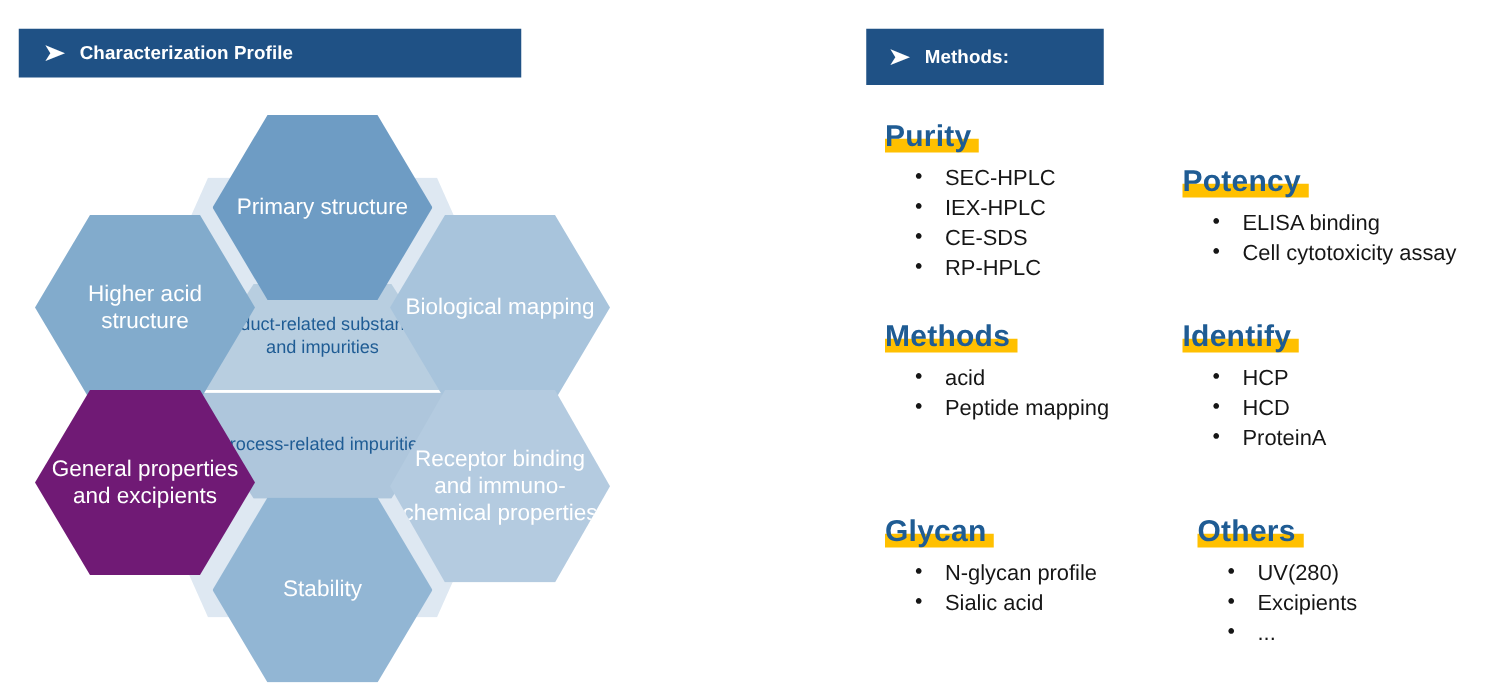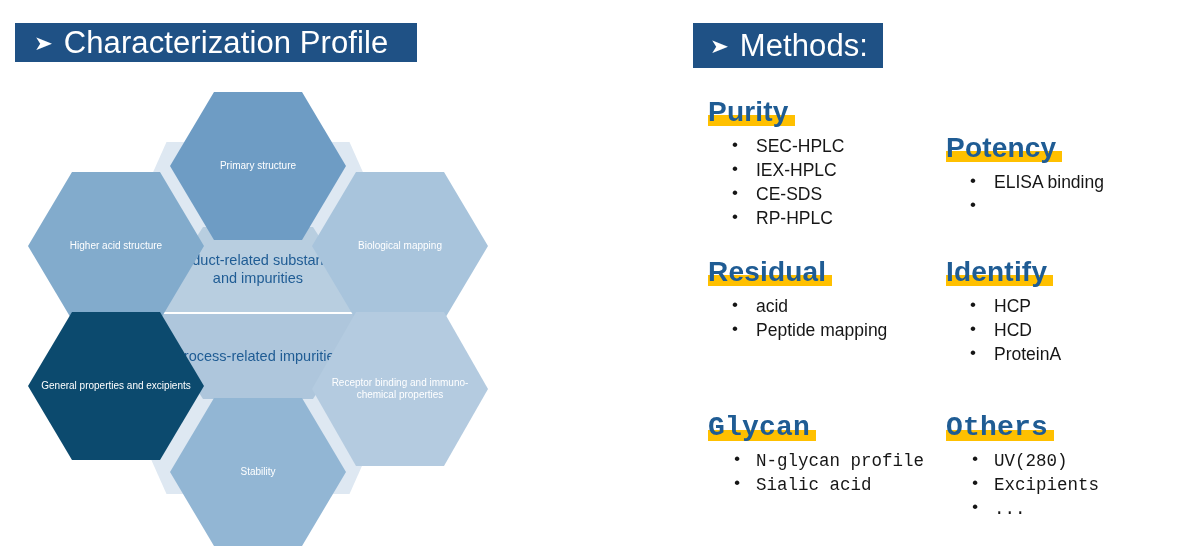--- a/index.html
+++ b/index.html
@@ -15,36 +15,36 @@
     background:#1F5185;
     color:#ffffff;
     display:flex;align-items:center;
     box-sizing:border-box;
   }
   .banner .arrow{
     font-size:20px;line-height:1;margin-right:12px;color:#ffffff;
     transform:scaleX(1.15);
   }
   .banner .btext{
-    font-size:31px;font-weight:normal;letter-spacing:.1px;white-space:nowrap;
+    font-size:15px;font-weight:bold;letter-spacing:.1px;white-space:nowrap;
   }
   #banner-characterization{left:15px;top:23px;width:402px;height:39px;padding-left:20px;}
   #banner-methods{left:693px;top:23px;width:190px;height:45px;padding-left:18px;}
 
   
   #hex-diagram{position:absolute;left:20px;top:88px;width:470px;height:468px;}
   .hex{
     position:absolute;
     -webkit-clip-path:polygon(25% 0%,75% 0%,100% 50%,75% 100%,25% 100%,0% 50%);
     clip-path:polygon(25% 0%,75% 0%,100% 50%,75% 100%,25% 100%,0% 50%);
     display:flex;align-items:center;justify-content:center;text-align:center;
     box-sizing:border-box;
   }
   .hex .hlabel{
-    color:#ffffff;font-size:10px;line-height:1.18;font-weight:normal;
+    color:#ffffff;font-size:18px;line-height:1.18;font-weight:normal;
     padding:0 6px;
   }
   
   .trap-top{
     position:absolute;
     -webkit-clip-path:polygon(25% 0%,75% 0%,100% 100%,0% 100%);
     clip-path:polygon(25% 0%,75% 0%,100% 100%,0% 100%);
     display:flex;align-items:center;justify-content:center;text-align:center;
     box-sizing:border-box;
   }
@@ -68,21 +68,21 @@
   
   #methods-grid{position:absolute;left:700px;top:96px;width:480px;height:450px;}
   .method-block{position:absolute;width:235px;}
   .mh-wrap{position:relative;display:inline-block;margin-bottom:4px;}
   .mh-hl{
     position:absolute;left:0;right:-6px;bottom:2px;height:11px;
     background:#FFC000;z-index:0;
   }
   .mh-text{
     position:relative;z-index:1;
-    font-size:28px;font-weight:bold;color:#1F5C94;letter-spacing:.2px;
+    font-size:24px;font-weight:bold;color:#1F5C94;letter-spacing:.2px;
     white-space:nowrap;
     text-align:center;
   }
   ul.mlist{list-style:none;margin:3px 0 0 0;padding:0;}
   ul.mlist li{
     position:relative;
     font-size:17.5px;line-height:1.32;color:#161616;
     padding-left:48px;margin-bottom:1px;
   }
   ul.mlist li .bul{position:absolute;left:24px;top:-1px;font-size:17px;color:#161616;}
@@ -119,21 +119,21 @@
   </div>
 
   <div class="hex" style="left:8px;top:84px;width:176px;height:148px;background:#82ABCC;">
     <span class="hlabel">Higher acid structure</span>
   </div>
 
   <div class="hex" style="left:292px;top:84px;width:176px;height:148px;background:#A8C4DC;">
     <span class="hlabel">Biological mapping</span>
   </div>
 
-  <div class="hex" style="left:8px;top:224px;width:176px;height:148px;background:#0c4a6e;">
+  <div class="hex" style="left:8px;top:224px;width:176px;height:148px;background:#701a75;">
     <span class="hlabel">General properties and excipients</span>
   </div>
 
   <div class="hex" style="left:292px;top:224px;width:176px;height:154px;background:#B4CBE0;">
     <span class="hlabel">Receptor binding and immuno-chemical properties</span>
   </div>
 
   <div class="hex" style="left:150px;top:310px;width:176px;height:148px;background:#92B6D4;">
     <span class="hlabel">Stability</span>
   </div>
@@ -154,59 +154,59 @@
     </ul>
   </div>
 
   <div class="method-block" style="left:246px;top:0px;margin-top:36px;">
     <div class="mh-wrap">
       <span class="mh-hl"></span>
       <span class="mh-text">Potency</span>
     </div>
     <ul class="mlist">
       <li><span class="bul">•</span><span>ELISA binding</span></li>
-      <li><span class="bul">•</span></li>
+      <li><span class="bul">•</span><span>Cell cytotoxicity assay</span></li>
     </ul>
   </div>
 
   <div class="method-block" style="left:8px;top:160px;">
     <div class="mh-wrap">
       <span class="mh-hl"></span>
-      <span class="mh-text">Residual</span>
+      <span class="mh-text">Methods</span>
     </div>
     <ul class="mlist">
       <li><span class="bul">•</span><span>acid</span></li>
       <li><span class="bul">•</span><span> Peptide mapping</span></li>
     </ul>
   </div>
 
   <div class="method-block" style="left:246px;top:160px;">
     <div class="mh-wrap">
       <span class="mh-hl"></span>
       <span class="mh-text">Identify</span>
     </div>
     <ul class="mlist">
       <li><span class="bul">•</span><span>HCP</span></li>
       <li><span class="bul">•</span><span>HCD</span></li>
       <li><span class="bul">•</span><span>ProteinA</span></li>
     </ul>
   </div>
 
-  <div class="method-block" style="left:8px;top:316px;font-family:Liberation Mono, monospace;">
+  <div class="method-block" style="left:8px;top:316px;">
     <div class="mh-wrap">
       <span class="mh-hl"></span>
       <span class="mh-text">Glycan</span>
     </div>
     <ul class="mlist">
       <li><span class="bul">•</span><span>N-glycan profile</span></li>
       <li><span class="bul">•</span><span>Sialic acid</span></li>
     </ul>
   </div>
 
-  <div class="method-block" style="left:246px;top:316px;font-family:Liberation Mono, monospace;">
+  <div class="method-block" style="left:258px;top:316px;">
     <div class="mh-wrap">
       <span class="mh-hl"></span>
       <span class="mh-text">Others</span>
     </div>
     <ul class="mlist">
       <li><span class="bul">•</span><span>UV(280)</span></li>
       <li><span class="bul">•</span><span>Excipients</span></li>
       <li><span class="bul">•</span><span>...</span></li>
     </ul>
   </div>

